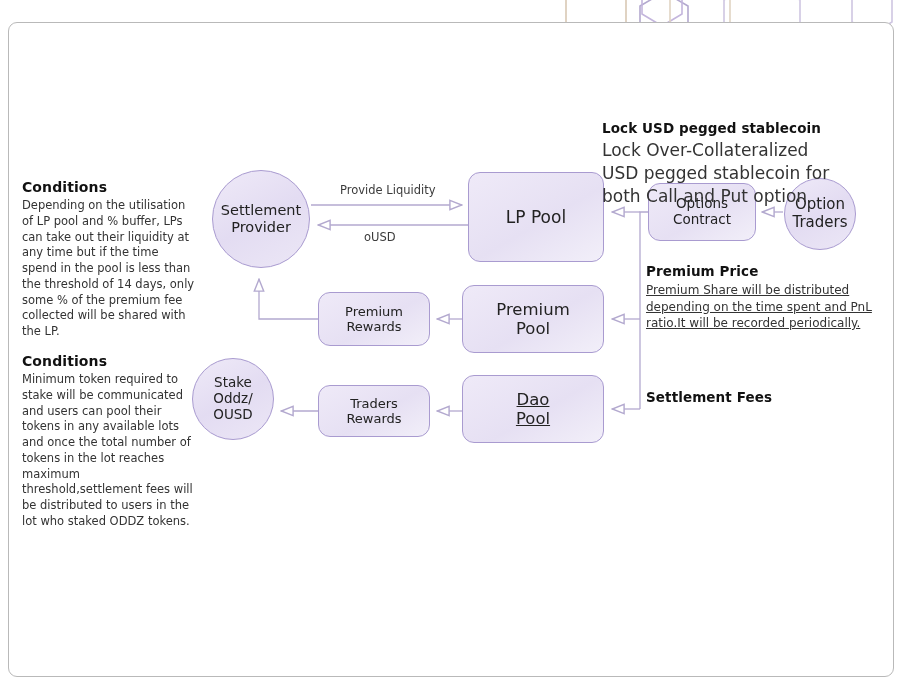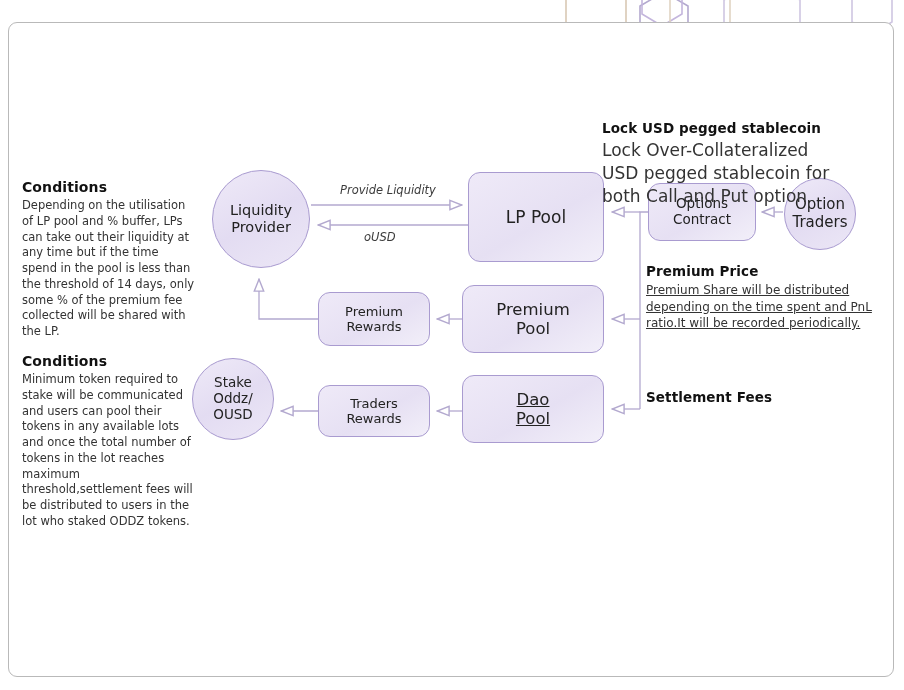--- a/index.html
+++ b/index.html
@@ -32,21 +32,21 @@
   #node-option-traders{left:784px;top:178px;width:72px;height:72px;font-size:15px;}
 
   #node-premium-rewards{left:318px;top:292px;width:112px;height:54px;font-size:13px;}
   #node-premium-pool{left:462px;top:285px;width:142px;height:68px;font-size:16.5px;}
 
   #node-stake{left:192px;top:358px;width:82px;height:82px;font-size:13.5px;}
   #node-staking-rewards{left:318px;top:385px;width:112px;height:52px;font-size:13px;}
   #node-dao-pool{left:462px;top:375px;width:142px;height:68px;font-size:16.5px;text-decoration:underline;}
 
   
-  .edge-label{position:absolute;font-size:11.5px;color:#3b3b3b;white-space:nowrap;font-style:italic;}
+  .edge-label{position:absolute;font-size:11.5px;color:#3b3b3b;white-space:nowrap;}
   #edge-label-provide-liquidity{left:340px;top:183px;}
   #edge-label-ousd{left:364px;top:230px;}
 
   
   .ann{position:absolute;}
   .ann h3{margin:0 0 3px 0;font-size:14px;font-weight:bold;color:#111;letter-spacing:.1px;}
   .ann p{margin:0;font-size:11.5px;line-height:1.37;color:#333;}
 
   #ann-conditions-lp{left:22px;top:179px;width:175px;}
   #ann-conditions-stake{left:22px;top:353px;width:175px;}
@@ -98,21 +98,21 @@
 
     <path d="M318,319 L259,319 L259,279" marker-end="url(#ah)"></path>
 
     <line x1="462" y1="411" x2="437" y2="411" marker-end="url(#ah)"></line>
 
     <line x1="318" y1="411" x2="281" y2="411" marker-end="url(#ah)"></line>
   </g>
 </svg>
 
 <div class="node circle" id="node-liquidity-provider">
-  <span class="lbl">Liquidity
+  <span class="lbl">Settlement
 Provider</span>
 </div>
 <div class="node rbox" id="node-lp-pool">
   <span class="lbl">LP Pool</span>
 </div>
 <div class="node rbox" id="node-options-contract">
   <span class="lbl">Options
 Contract</span>
 </div>
 <div class="node circle" id="node-option-traders">

